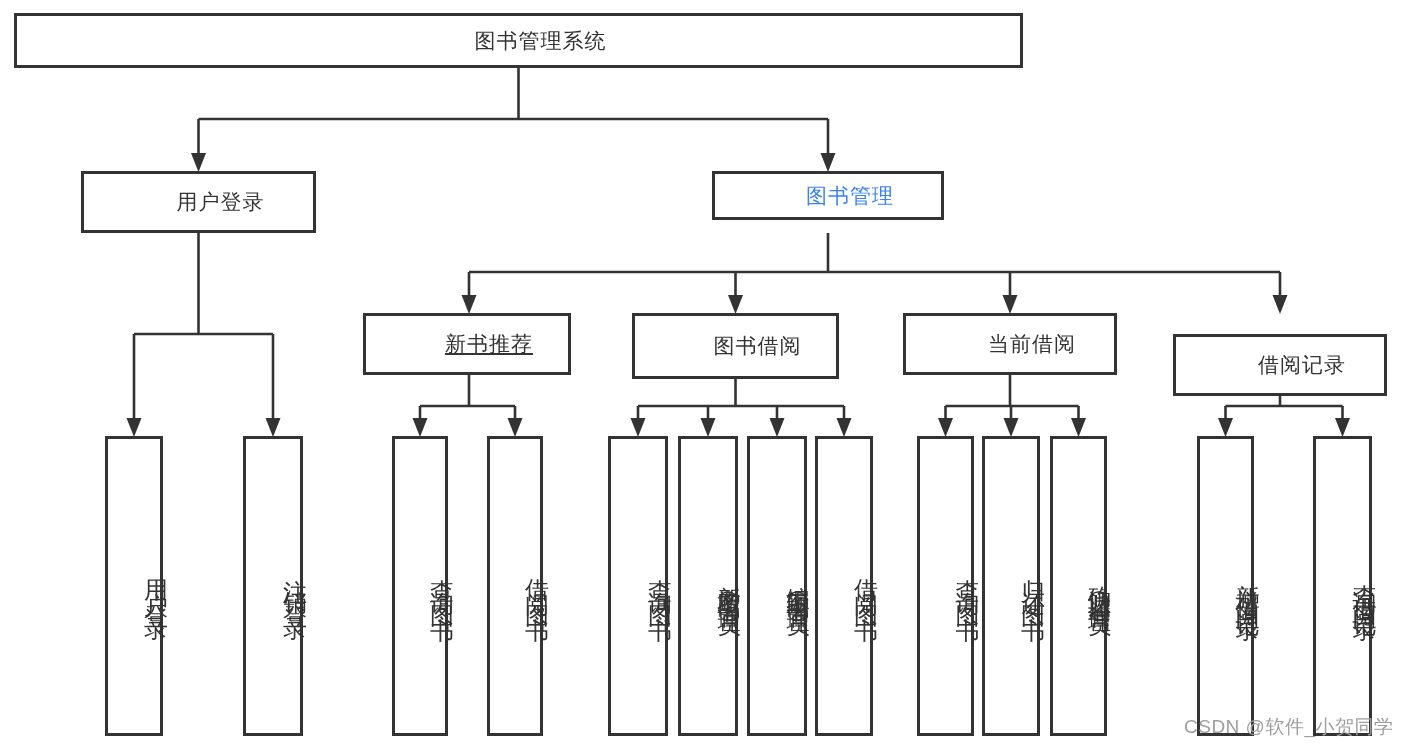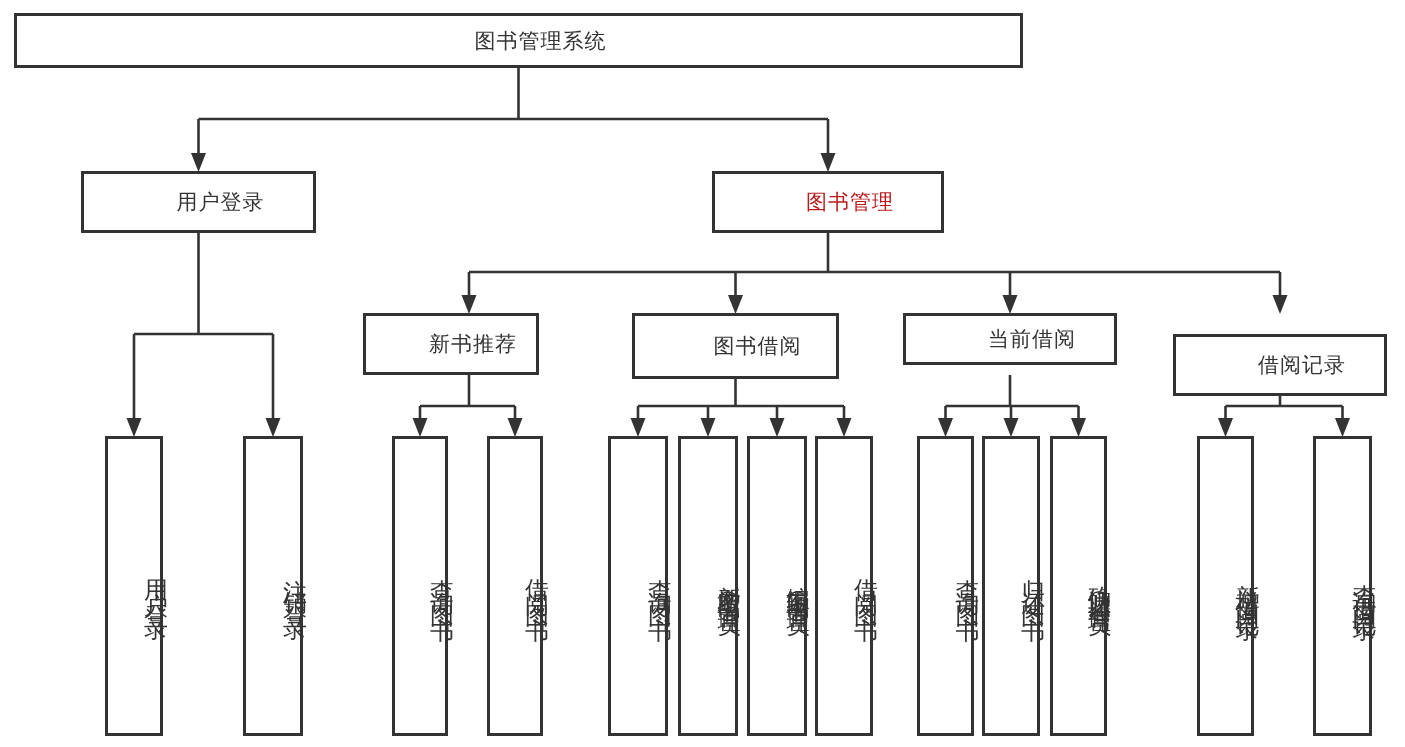--- a/index.html
+++ b/index.html
@@ -87,30 +87,30 @@
       <polygon points="1218,418 1233,418 1225.5,437" fill="#333333"></polygon>
       <polygon points="1335,418 1350,418 1342.5,437" fill="#333333"></polygon>
     </svg>
   <div id="nodes">
       <div class="node horiz" style="left: 14px; top: 13px; width: 1009px; height: 55px; border-color: rgb(51, 51, 51); background: rgb(255, 255, 255); color: rgb(51, 51, 51);">
         <span class="lbl">图书管理系统</span>
       </div>
       <div class="node horiz" style="left: 81px; top: 171px; width: 235px; height: 62px; border-color: rgb(51, 51, 51); background: rgb(255, 255, 255); color: rgb(51, 51, 51);">
         <span class="lbl">用户登录</span>
       </div>
-      <div class="node horiz" style="left: 712px; top: 171px; width: 232px; height: 62px; border-color: rgb(51, 51, 51); background: rgb(255, 255, 255); color: #b91c1c;">
+      <div class="node horiz" style="left: 712px; top: 171px; width: 232px; height: 49px; border-color: rgb(51, 51, 51); background: rgb(255, 255, 255); color: #3b82f6;">
         <span class="lbl">图书管理</span>
       </div>
-      <div class="node horiz" style="left: 363px; top: 313px; width: 176px; height: 62px; border-color: rgb(51, 51, 51); background: rgb(255, 255, 255); color: rgb(51, 51, 51);">
+      <div class="node horiz" style="left: 363px; top: 313px; width: 208px; height: 62px; border-color: rgb(51, 51, 51); background: rgb(255, 255, 255); color: rgb(51, 51, 51); text-decoration: underline;">
         <span class="lbl">新书推荐</span>
       </div>
       <div class="node horiz" style="left: 632px; top: 313px; width: 207px; height: 66px; border-color: rgb(51, 51, 51); background: rgb(255, 255, 255); color: rgb(51, 51, 51);">
         <span class="lbl">图书借阅</span>
       </div>
-      <div class="node horiz" style="left: 903px; top: 313px; width: 214px; height: 52px; border-color: rgb(51, 51, 51); background: rgb(255, 255, 255); color: rgb(51, 51, 51);">
+      <div class="node horiz" style="left: 903px; top: 313px; width: 214px; height: 62px; border-color: rgb(51, 51, 51); background: rgb(255, 255, 255); color: rgb(51, 51, 51);">
         <span class="lbl">当前借阅</span>
       </div>
       <div class="node horiz" style="left: 1173px; top: 313px; width: 214px; height: 62px; border-color: rgb(51, 51, 51); background: rgb(255, 255, 255); color: rgb(51, 51, 51); margin-top: 21px;">
         <span class="lbl">借阅记录</span>
       </div>
       <div class="node vert vs-wide" style="left: 105px; top: 436px; width: 58px; height: 300px; border-color: rgb(51, 51, 51); background: rgb(255, 255, 255); color: rgb(51, 51, 51);">
         <span class="lbl">用户登录</span>
       </div>
       <div class="node vert vs-wide" style="left: 243px; top: 436px; width: 60px; height: 300px; border-color: rgb(51, 51, 51); background: rgb(255, 255, 255); color: rgb(51, 51, 51);">
         <span class="lbl">注销登录</span>
@@ -142,13 +142,14 @@
       <div class="node vert vs-tight" style="left: 1050px; top: 436px; width: 57px; height: 300px; border-color: rgb(51, 51, 51); background: rgb(255, 255, 255); color: rgb(51, 51, 51);">
         <span class="lbl">确认归还（管理员）</span>
       </div>
       <div class="node vert vs-mid" style="left: 1197px; top: 436px; width: 57px; height: 300px; border-color: rgb(51, 51, 51); background: rgb(255, 255, 255); color: rgb(51, 51, 51);">
         <span class="lbl">新增借阅记录</span>
       </div>
       <div class="node vert vs-mid" style="left: 1313px; top: 436px; width: 59px; height: 300px; border-color: rgb(51, 51, 51); background: rgb(255, 255, 255); color: rgb(51, 51, 51);">
         <span class="lbl">查询借阅记录</span>
       </div>
     </div>
+  <div id="watermark" style="color: rgb(158, 158, 158);">CSDN @软件_小贺同学</div>
 </div>
 
 </body></html>

